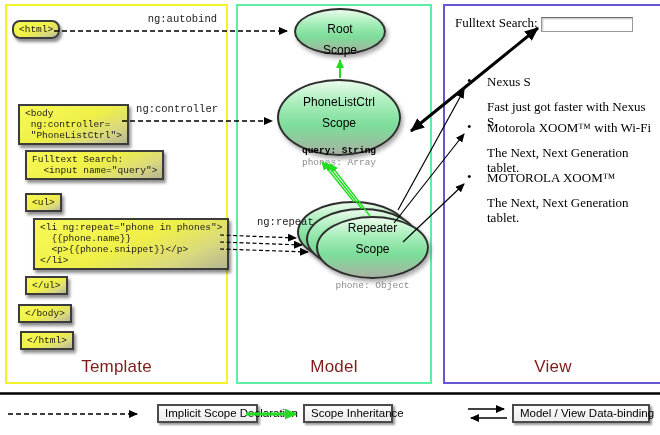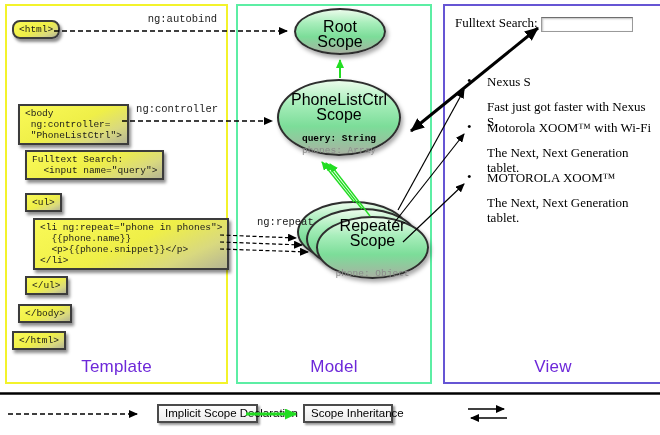--- a/index.html
+++ b/index.html
@@ -4,33 +4,33 @@
 <style>
   html,body{margin:0;padding:0;background:#fff;}
   #stage{position:relative;width:660px;height:435px;background:#fff;overflow:hidden;
          font-family:"Liberation Sans",sans-serif;}
   
   .col{position:absolute;top:4px;height:380px;border:2px solid;background:#fff;box-sizing:border-box;}
   #col-template{left:5px;width:223px;border-color:#f3f32b;}
   #col-model{left:236px;width:196px;border-color:#5ceea4;}
   #col-view{left:443px;width:220px;border-color:#6655d4;}
   .col-label{position:absolute;bottom:5px;left:0;right:0;text-align:center;
-             font-size:17px;color:#6d28d9;letter-spacing:.2px;}
+             font-size:17px;color:#7f1d1d;letter-spacing:.2px;}
   
   .code-box{position:absolute;z-index:4;
     background:linear-gradient(155deg,#f9f957 0%,#efef48 50%,#d9d97e 78%,#b5b593 100%);
     border:2px solid #3c3c3c;box-shadow:2px 3px 3px rgba(0,0,0,.45);
     padding:2px 5px;color:#1a1a1a;}
   .code-box pre{margin:0;font:9.5px/11px "Liberation Mono",monospace;white-space:pre;}
   .code-bold{font-weight:bold;}
   
   .scope{position:absolute;z-index:3;border:2px solid #2e2e2e;border-radius:50%;
     background:linear-gradient(to bottom,#eafbea 0%,#a8eebb 30%,#7cdd99 62%,#a8b2a2 100%);
     box-shadow:2px 3px 4px rgba(0,0,0,.35);text-align:center;box-sizing:border-box;}
-  .scope-title{font-size:16px;line-height:15px;white-space:pre-line;color:#000;}
+  .scope-title{font-size:12px;line-height:21px;white-space:pre-line;color:#000;}
   .scope-prop{font:9.5px/12px "Liberation Mono",monospace;white-space:pre;}
   .prop-bold{font-weight:bold;color:#000;}
   .prop-gray{color:#8b8b8b;}
   
   .edge-label{position:absolute;z-index:5;font:10.5px "Liberation Mono",monospace;color:#222;}
   
   .serif{font-family:"Liberation Serif",serif;}
   #search-row{position:absolute;left:455px;top:15px;z-index:4;font-size:13px;color:#000;}
   #search-input{display:inline-block;vertical-align:middle;width:90px;height:13px;background:#fff;
     border:1px solid #9a9a9a;border-top-color:#6e6e6e;box-shadow:inset 1px 1px 2px rgba(0,0,0,.25);}
@@ -80,21 +80,21 @@
   {{phone.name}}
   &lt;p&gt;{{phone.snippet}}&lt;/p&gt;
 &lt;/li&gt;</pre>
   </div>
   <div class="code-box" style="left:25px;top:276px;">
     <pre>&lt;/ul&gt;</pre>
   </div>
   <div class="code-box" style="left:18px;top:304px;">
     <pre>&lt;/body&gt;</pre>
   </div>
-  <div class="code-box" style="left:12px;top:331px;">
+  <div class="code-box" style="left:20px;top:331px;">
     <pre>&lt;/html&gt;</pre>
   </div>
 
   <div class="edge-label" style="left:145px;top:13px;width:72px;text-align:right;">ng:autobind</div>
   <div class="edge-label" style="left:132px;top:103px;width:86px;text-align:right;">ng:controller</div>
   <div class="edge-label" style="left:237px;top:216px;padding-left:20px;">ng:repeat</div>
 
   <div class="scope" style="left:294px;top:8px;width:92px;height:47px;">
     <div class="scope-title" style="padding-top:9px;">Root
 Scope</div>
@@ -131,20 +131,21 @@
     <div class="vi-desc">The Next, Next Generation tablet.</div>
   </div>
   <div class="view-item serif" style="top:170px;">
     <span class="bullet">•</span>
     <div class="vi-title">MOTOROLA XOOM™</div>
     <div class="vi-desc">The Next, Next Generation tablet.</div>
   </div>
 
   <div class="legend-box" style="left:157px;width:101px;">Implicit Scope Declaration</div>
   <div class="legend-box" style="left:303px;width:90px;">Scope Inheritance</div>
+  <div class="legend-box" style="left:512px;width:138px;">Model / View Data-binding</div>
 
   <svg id="arrow-layer" width="660" height="435" viewBox="0 0 660 435">
     <defs>
       <marker id="ab" markerUnits="userSpaceOnUse" markerWidth="9" markerHeight="8" refX="8" refY="4" orient="auto">
         <path d="M0,0 L9,4 L0,8 z" fill="#000"></path>
       </marker>
       <marker id="abL" markerUnits="userSpaceOnUse" markerWidth="14" markerHeight="12" refX="13" refY="6" orient="auto">
         <path d="M0,0 L14,6 L0,12 z" fill="#000"></path>
       </marker>
       <marker id="abLs" markerUnits="userSpaceOnUse" markerWidth="14" markerHeight="12" refX="13" refY="6" orient="auto-start-reverse">

